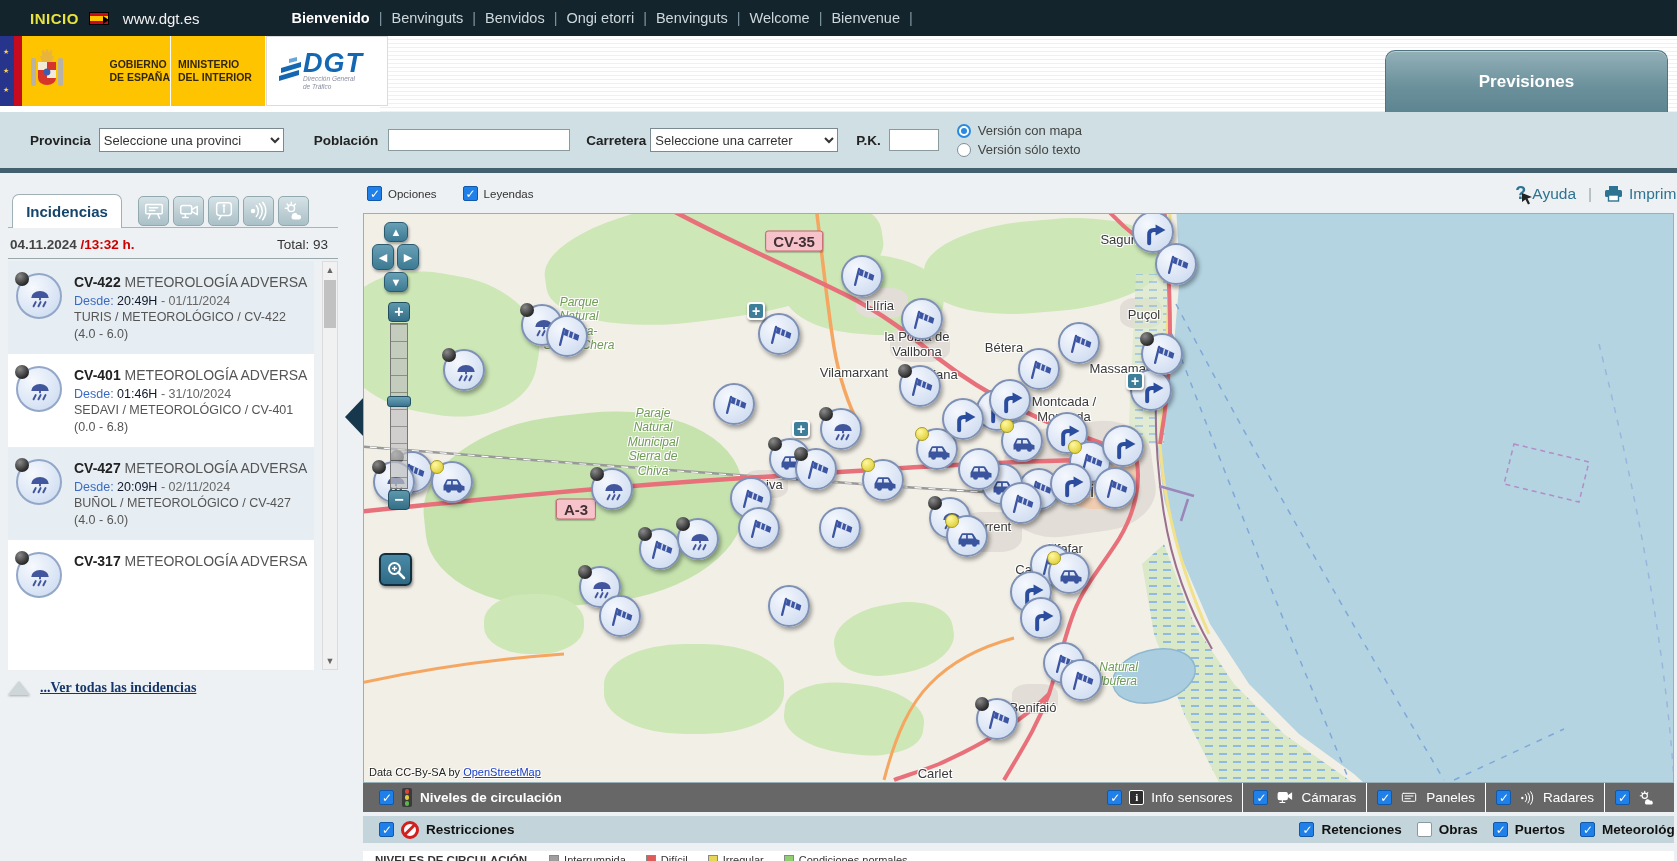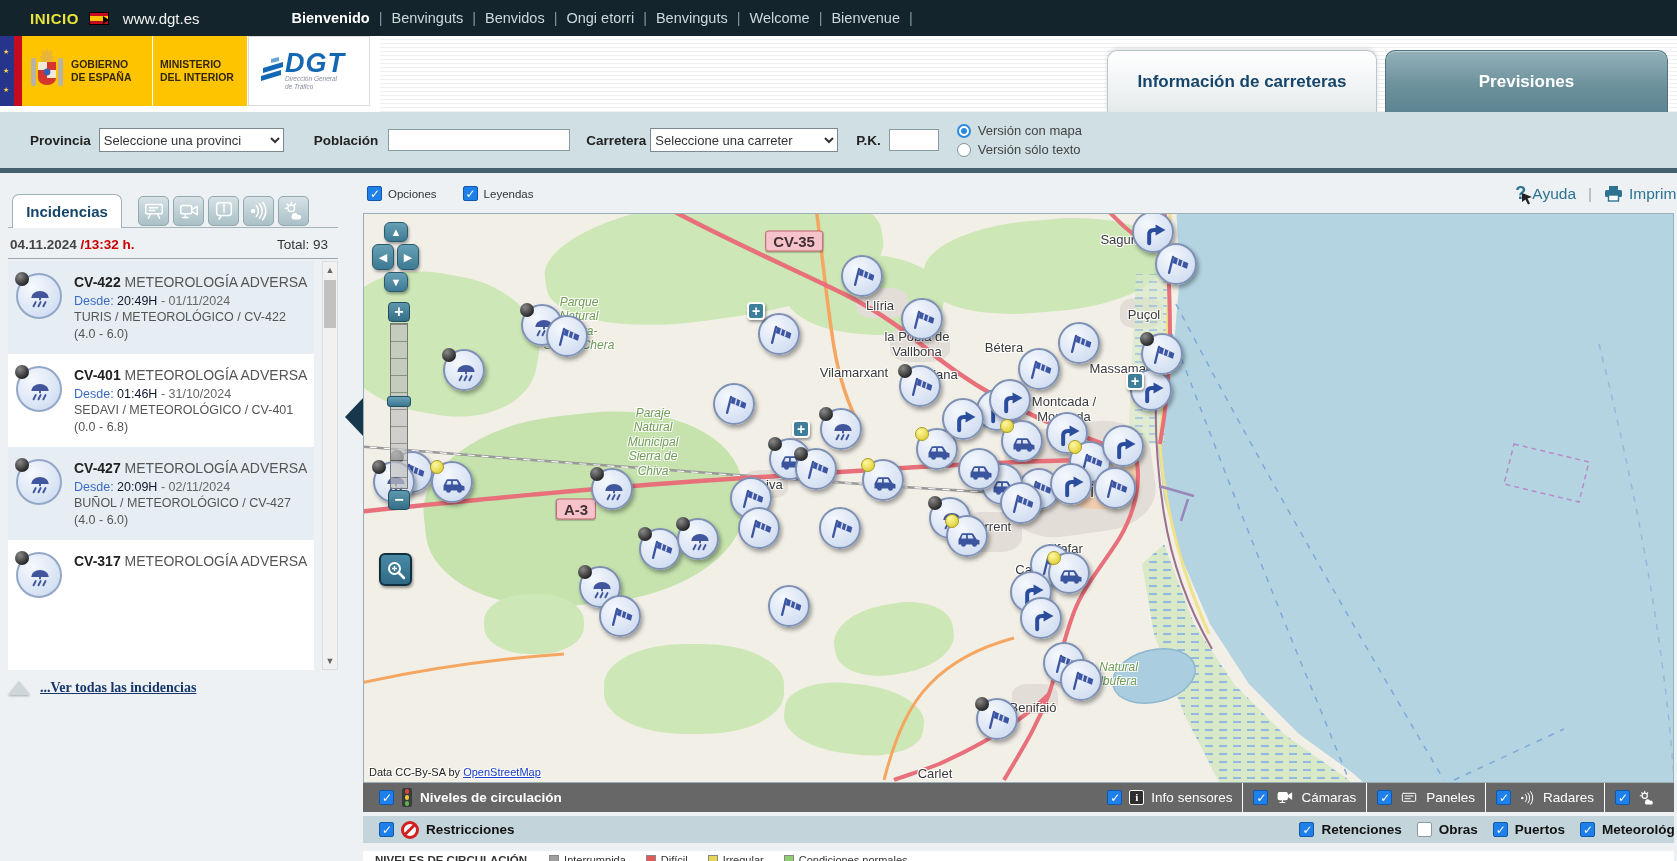--- a/index.html
+++ b/index.html
@@ -22,21 +22,21 @@
 
   
   .header { position:absolute; left:0; top:36px; width:1677px; height:76px; background:#fff; }
   .header .stripes { position:absolute; left:380px; top:0; right:0; bottom:0;
     background:repeating-linear-gradient(#ffffff 0 3px, #eef0f1 3px 4px); }
   .logoblock { position:absolute; left:0; top:0; height:70px; display:flex; }
   .eu { width:14px; height:70px; background:#26348c; position:relative; }
   .eu::after { content:"★ ★ ★"; position:absolute; left:3px; top:6px; width:8px; color:#ffd34d;
     font-size:7px; line-height:19px; }
   .flag-red { width:8px; height:70px; background:#c60b1e; }
-  .gob { width:131px; height:70px; background:#ffc400; display:flex; align-items:center; border-right:1px solid #fff; }
+  .gob { width:149px; height:70px; background:#ffc400; display:flex; align-items:center; border-right:1px solid #fff;justify-content:space-between; }
   .gob .emblem { margin-left:8px; }
   .gob .txt, .min .txt { font-size:10.5px; font-weight:bold; color:#33270a; line-height:1.25; margin-left:7px; }
   .min { width:95px; height:70px; background:#ffc400; display:flex; align-items:center; border-right:1px solid #fff; }
   .dgtbox { width:122px; height:70px; background:#fff; border:1px solid #dcdcdc; display:flex; align-items:center; }
   .dgt-road { margin-left:10px; }
   .dgt-txt { }
   .dgt-name { color:#1468b3; font-weight:bold; font-style:italic; font-size:27px; line-height:24px; letter-spacing:1px; }
   .dgt-sub { color:#8a8fa0; font-style:italic; font-size:6.5px; line-height:1.2; }
   .tab { position:absolute; top:14px; height:62px; border-radius:10px 10px 0 0;
     display:flex; align-items:center; justify-content:center; font-size:17px; font-weight:bold; cursor:pointer; }
@@ -259,21 +259,20 @@
         <path d="M4 12 L24 6 L24 11 L4 17 Z" fill="#1468b3"></path>
         <path d="M12 3 L20 1 L20 5 L12 7 Z" fill="#6aa5d8"></path>
       </svg>
       <div class="dgt-txt">
         <div class="dgt-name">DGT</div>
         <div class="dgt-sub" style="white-space:pre-line">Dirección General
 de Tráfico</div>
       </div>
     </div>
   </div>
-  <div class="tab tab-active">Información de carreteras</div>
   <div class="tab tab-idle">Previsiones</div>
 </div>
 
 <div class="filterbar">
   <label class="flab f-prov-lab">Provincia</label>
   <select class="f-prov">
     <option>Seleccione una provinci</option>
   </select>
   <label class="flab f-pob-lab">Población</label>
   <input type="text" class="f-pob" value="" style="">

